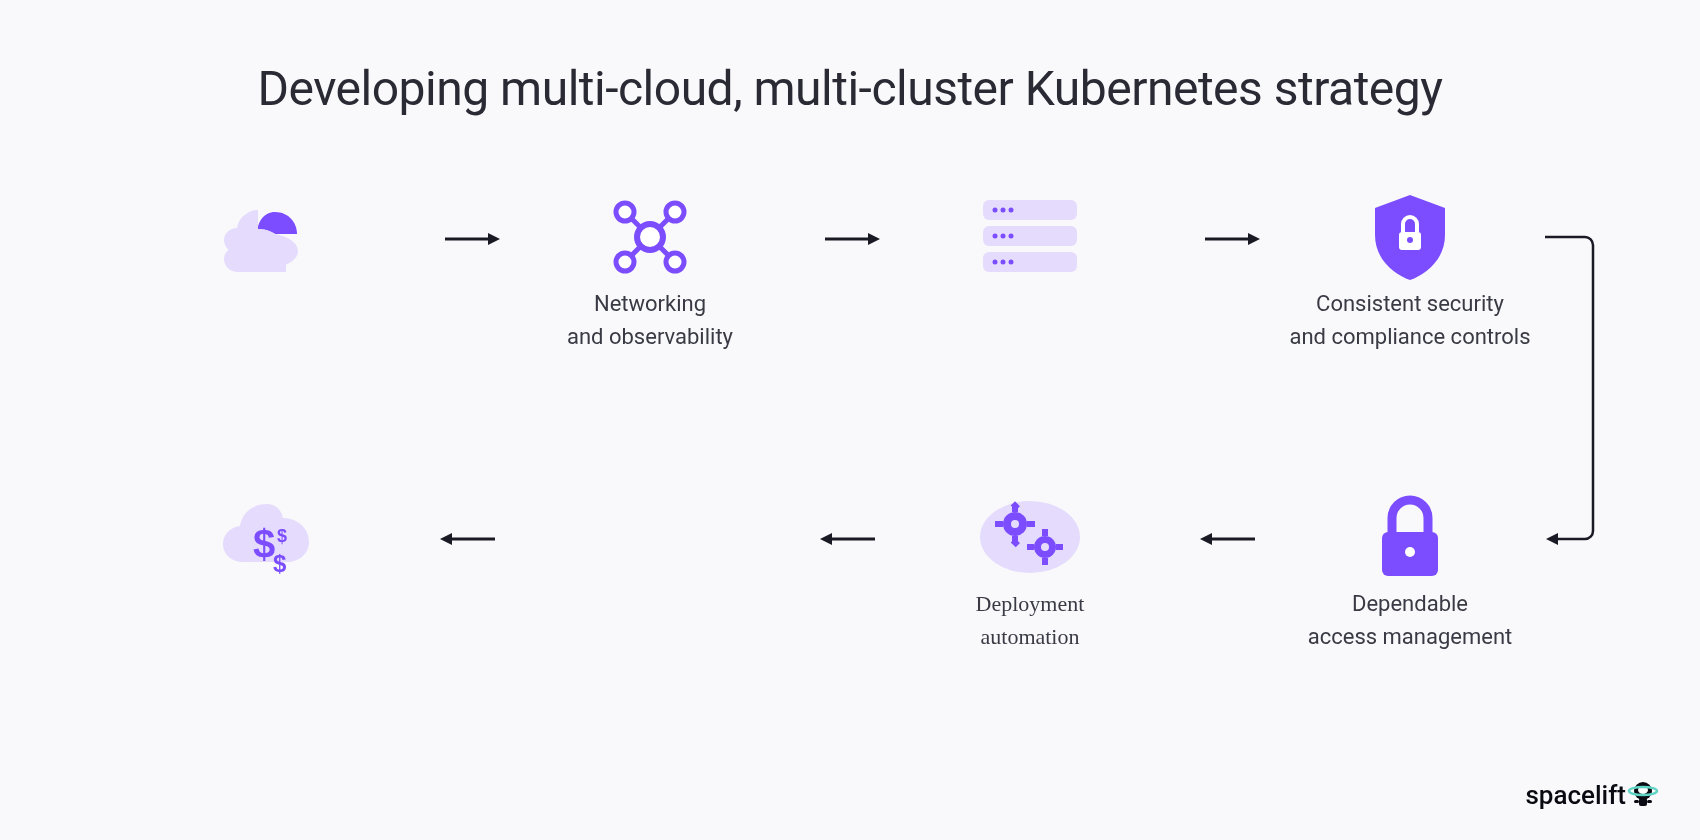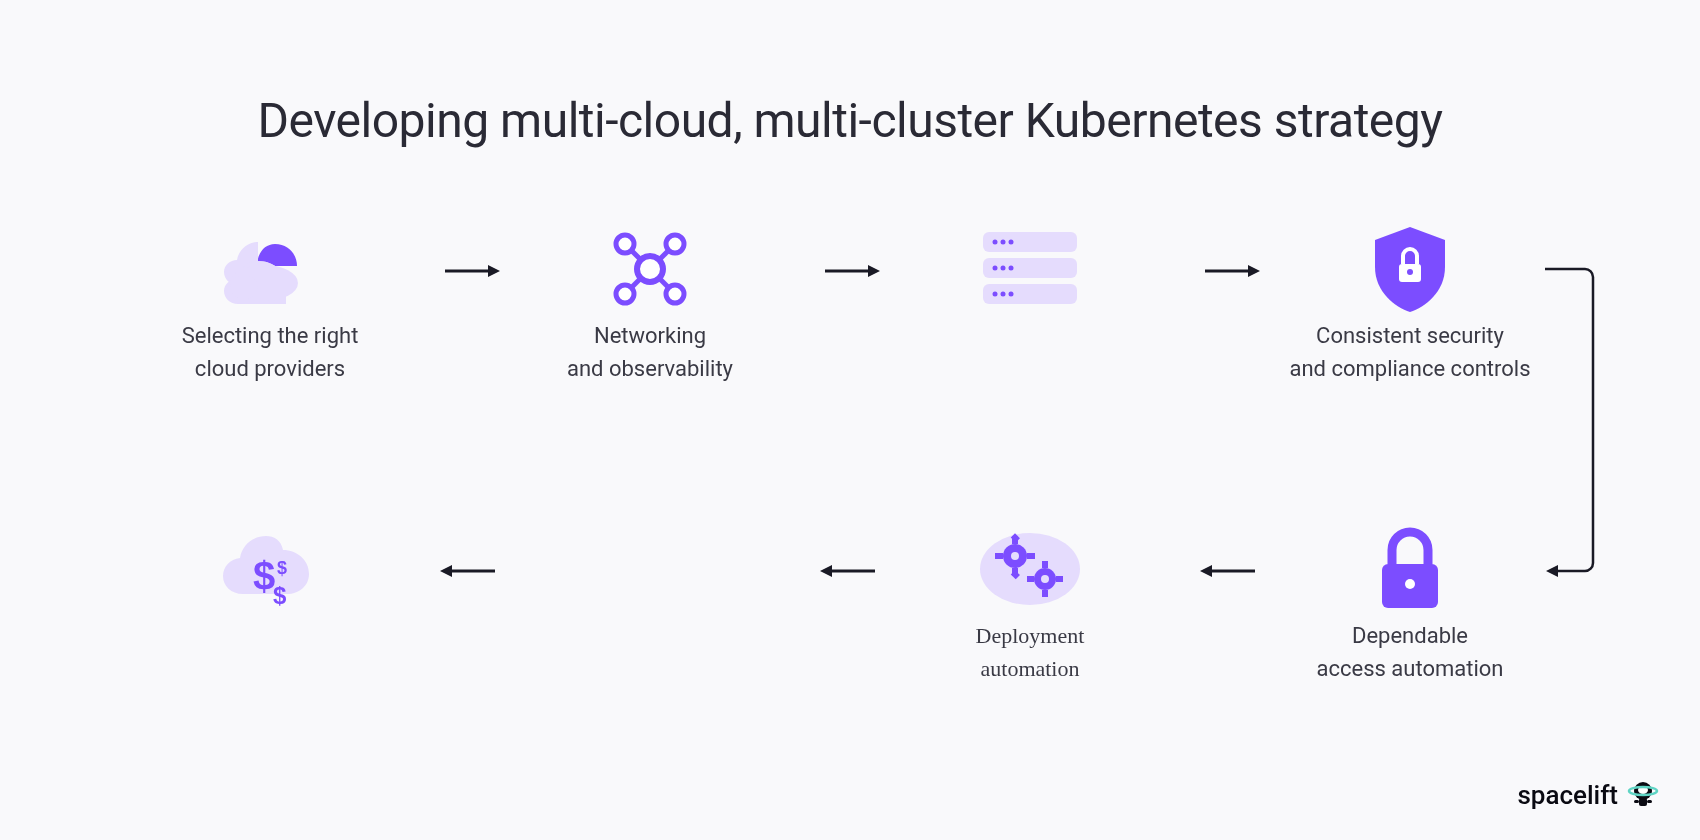--- a/index.html
+++ b/index.html
@@ -10,21 +10,20 @@
   font-family: -apple-system, BlinkMacSystemFont, "Segoe UI", Roboto, sans-serif;
   position: relative;
   color: #2a2a35;
 }
 .title {
   text-align: center;
   font-size: 48px;
   font-weight: 400;
   padding-top: 60px;
   letter-spacing: -0.5px;
-  margin-top: 32px;
 }
 .flow {
   position: relative;
   margin: 70px 140px 0 140px;
   height: 560px;
 }
 .step {
   position: absolute;
   width: 260px;
   text-align: center;
@@ -45,21 +44,21 @@
   position: absolute;
   width: 60px;
   height: 20px;
 }
 .logo {
   position: absolute;
   right: 40px;
   bottom: 28px;
   display: flex;
   align-items: center;
-  gap: 8px;
+  gap: 0;
   font-size: 26px;
   font-weight: 500;
   color: #0a0a12;
 }
 .turn {
   position: absolute;
   stroke: #1a1a25;
   stroke-width: 2.5;
   fill: none;
 }
@@ -74,22 +73,20 @@
   <div class="step" style="left:0px; top:0px;">
     <div class="icon-wrap">
       <svg width="100" height="80" viewBox="0 0 100 80">
         <path d="M55 15c14 0 22 11 22 22 0 0 0 0 0 0h-40c0-12 7-22 18-22z" fill="#7c4dff"></path>
         <path d="M38 32c16 0 28 11 28 24H18c-8 0-14-6-14-13s6-12 13-12c2-12 13-18 21-18 0 0 0 9 0 19z" fill="#e5dcfd"></path>
         <path d="M66 56c0-13-12-24-28-24-8 0-19 6-21 18-7 0-13 5-13 12s6 13 14 13h48" fill="#e5dcfd"></path>
         <ellipse cx="44" cy="54" rx="34" ry="18" fill="#e5dcfd"></ellipse>
         <ellipse cx="24" cy="58" rx="14" ry="12" fill="#e5dcfd"></ellipse>
       </svg>
     </div>
-    <div class="label">Selecting the right
-cloud providers</div>
   </div>
 
   <svg class="arrow" style="left:300px; top:42px;">
     <line x1="5" y1="10" x2="48" y2="10" stroke="#1a1a25" stroke-width="3"></line>
     <polygon points="48,4 60,10 48,16" fill="#1a1a25"></polygon>
   </svg>
 
   <div class="step" style="left:380px; top:0px;">
     <div class="icon-wrap">
       <svg width="90" height="90" viewBox="0 0 90 90">
@@ -157,21 +154,21 @@
 
   <div class="step" style="left:1140px; top:300px;">
     <div class="icon-wrap">
       <svg width="80" height="95" viewBox="0 0 80 95">
         <path d="M22 42 v-14 a18 18 0 0 1 36 0 v14" fill="none" stroke="#7c4dff" stroke-width="9"></path>
         <rect x="12" y="42" width="56" height="44" rx="6" fill="#7c4dff"></rect>
         <circle cx="40" cy="62" r="5" fill="#fff"></circle>
       </svg>
     </div>
     <div class="label">Dependable
-access automation</div>
+access management</div>
   </div>
 
   <svg class="arrow" style="left:1060px; top:342px;">
     <line x1="55" y1="10" x2="12" y2="10" stroke="#1a1a25" stroke-width="3"></line>
     <polygon points="12,4 0,10 12,16" fill="#1a1a25"></polygon>
   </svg>
 
   <div class="step" style="left:760px; top:300px;font-family:Liberation Serif, serif;">
     <div class="icon-wrap">
       <svg width="110" height="90" viewBox="0 0 110 90">

